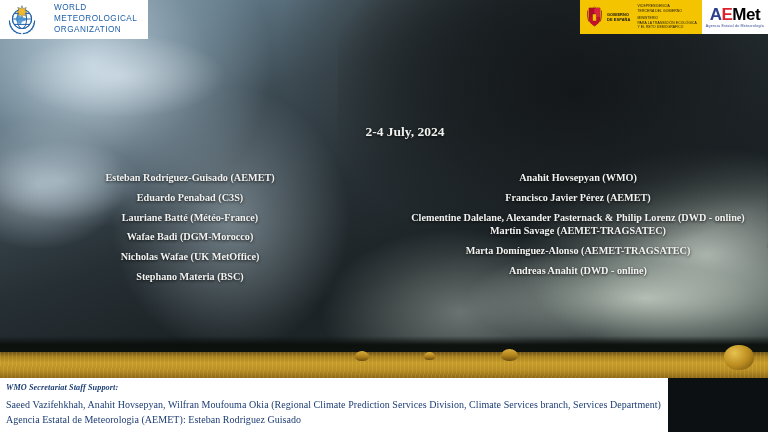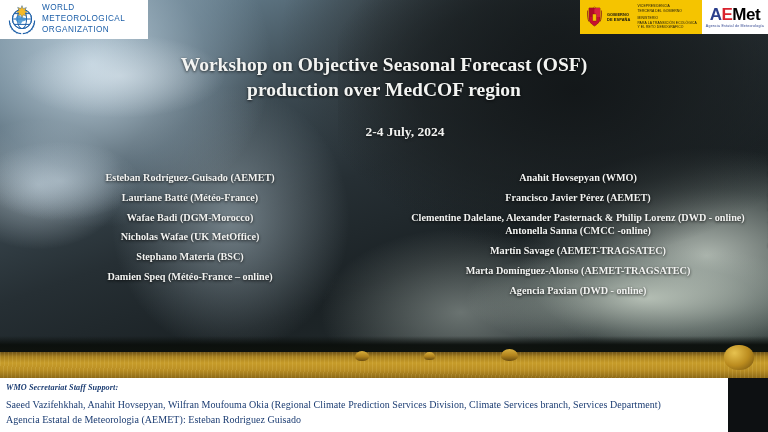--- a/index.html
+++ b/index.html
@@ -62,21 +62,21 @@
   .bale.b2{left:424px;top:352px;width:11px;height:8px;}
   .bale.b3{left:501px;top:349px;width:17px;height:12px;}
   .bale-big{
     position:absolute;left:724px;top:345px;width:30px;height:25px;border-radius:48%;
     background:radial-gradient(ellipse at 35% 32%,#e7c24f 0%,#bb8c1f 52%,#6b4c0e 100%);
   }
 
   
   .wmo-band{
     position:absolute;left:0;top:0;width:148px;height:39px;background:#ffffff;
-    display:flex;align-items:center;gap:3px;padding-left:5px;box-sizing:border-box;
+    display:flex;align-items:center;gap:15px;padding-left:5px;box-sizing:border-box;
   }
   .wmo-emblem{width:34px;height:34px;flex:0 0 34px;position:relative;}
   .wmo-text{
     font-family:"Liberation Sans", sans-serif;
     font-size:8.2px;line-height:1.32;color:#1d5fa8;letter-spacing:.45px;font-weight:400;
   }
   .wmo-text div{white-space:nowrap;}
 
   
   .gov-band{
@@ -140,21 +140,21 @@
     position:absolute;left:44px;top:0;width:130px;
     font-family:"Liberation Sans", sans-serif;
     font-size:5.2px;line-height:1.62;color:#e6e7e3;letter-spacing:.15px;
     text-shadow:0 0 2px rgba(0,0,0,.8);
     display:flex;flex-direction:column;
   }
   .credit-inner span{white-space:nowrap;}
 
   
   .footer{
-    position:absolute;left:0;bottom:0;width:728px;height:54px;background:#ffffff;
+    position:absolute;left:0;bottom:0;width:668px;height:54px;background:#ffffff;
     padding:5px 0 0 6px;box-sizing:border-box;
   }
   .footer .head{
     font-size:8.2px;font-weight:700;font-style:italic;color:#1b3c72;
     margin-bottom:4.5px;letter-spacing:.1px;
   }
   .footer .line{
     font-size:10px;color:#1b3c72;line-height:1.55;letter-spacing:.05px;
   }
 </style>
@@ -235,43 +235,38 @@
     <div class="aemet-box">
       <span class="aemet-logo">
         <span class="a">A</span>
           <span class="e">E</span>
           <span class="met">Met</span>
       </span>
       <span class="aemet-sub">Agencia Estatal de Meteorología</span>
     </div>
   </div>
 
-  <div class="title">
-    <div>Workshop on Objective Seasonal Forecast (OSF)</div>
-    <div>production over MedCOF region</div>
-  </div>
   <div class="date">2-4 July, 2024</div>
 
   <div class="cols">
     <div class="col left">
       <div class="name">Esteban Rodríguez-Guisado  (AEMET)</div>
+      <div class="name">Eduardo  Penabad (C3S)</div>
       <div class="name">Lauriane Batté (Météo-France)</div>
       <div class="name">Wafae Badi (DGM-Morocco)</div>
       <div class="name">Nicholas  Wafae (UK MetOffice)</div>
       <div class="name">Stephano  Materia (BSC)</div>
-      <div class="name">Damien Speq (Météo-France – online)</div>
     </div>
     <div class="col right">
       <div class="name">Anahit  Hovsepyan (WMO)</div>
       <div class="name">Francisco Javier Pérez (AEMET)</div>
       <div class="name wrap">Clementine  Dalelane, Alexander  Pasternack &amp; Philip Lorenz (DWD - online)</div>
-      <div class="name">Antonella  Sanna  (CMCC -online)</div>
       <div class="name">Martín Savage  (AEMET-TRAGSATEC)</div>
       <div class="name">Marta Domínguez-Alonso  (AEMET-TRAGSATEC)</div>
-      <div class="name">Agencia Paxian (DWD - online)</div>
+      <div class="name">Andreas Anahit (DWD - online)</div>
     </div>
   </div>
 
   <div class="credit">
     <div class="credit-inner">
       <span>Photographer: Emil Vilamala (Spain)</span>
 
     </div>
   </div>
 

